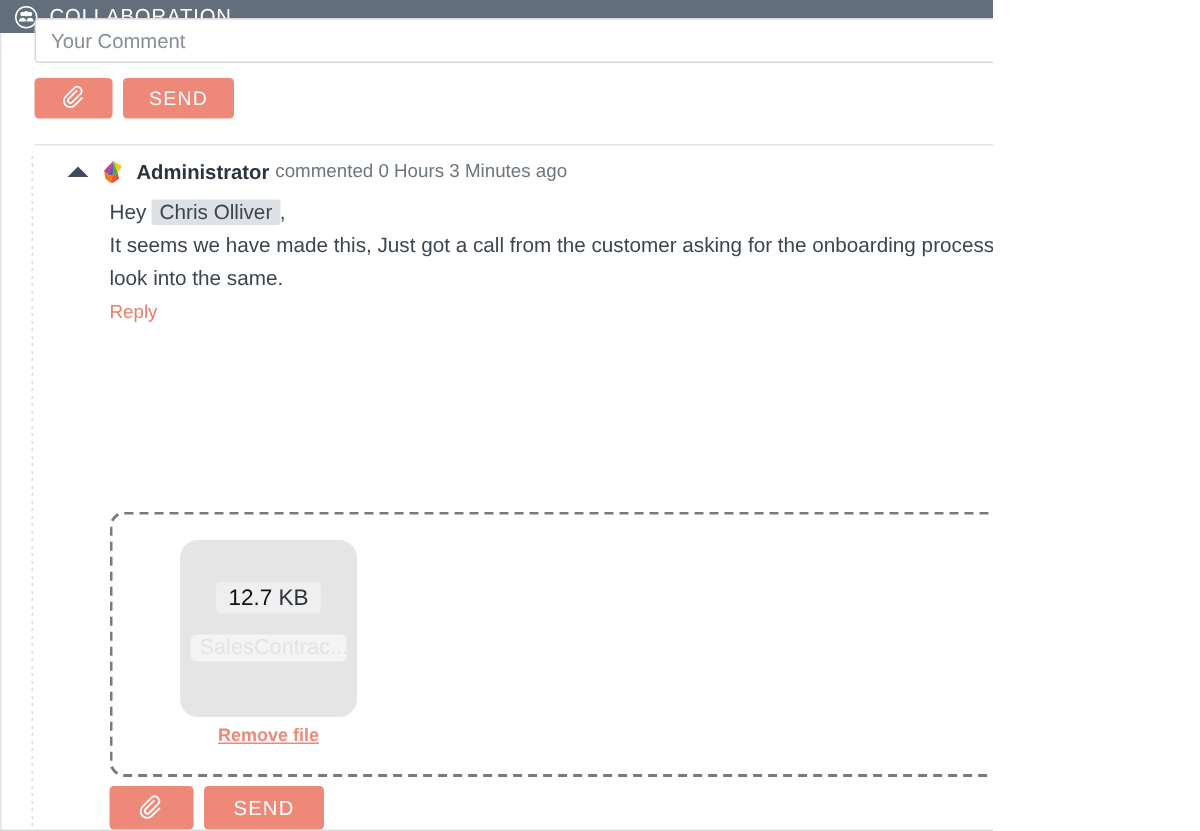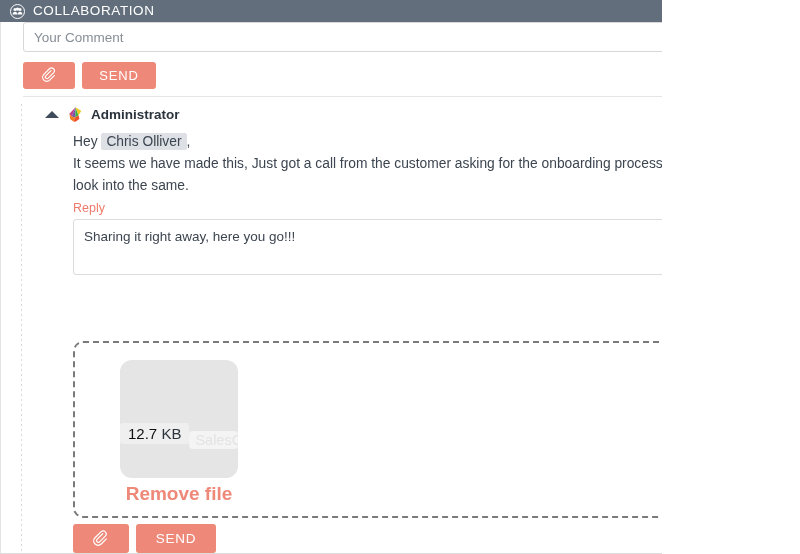--- a/index.html
+++ b/index.html
@@ -61,21 +61,21 @@
     height: 532px;
     background: #ffffff;
     border-left: 1px solid #e3e3e3;
     border-bottom: 1px solid #dcdcdc;
   }
 
   
   .composer {
     position: absolute;
     left: 23px;
-    top: 22px;
+    top: 12px;
     right: 0;
   }
   .comment-input {
     display: block;
     width: 790px;
     height: 30px;
     border: 1px solid #d8d8d8;
     border-radius: 3px;
     background: #fff;
     font-family: "Liberation Sans", sans-serif;
@@ -227,21 +227,21 @@
   }
   .file-tile {
     position: absolute;
     left: 45px;
     top: 17px;
     width: 118px;
     height: 118px;
     border-radius: 12px;
     background: #e5e5e5;
     display: flex;
-    flex-direction: row;
+    flex-direction: column;
     align-items: center;
     justify-content: flex-start;
     padding-top: 28px;
     cursor: pointer;
   }
   .file-size {
     background: #efefef;
     border-radius: 3px;
     padding: 2px 8px;
     font-size: 15px;
@@ -260,23 +260,24 @@
     max-width: 104px;
     overflow: hidden;
   }
   .remove-file {
     position: absolute;
     left: 45px;
     top: 140px;
     width: 118px;
     text-align: center;
     color: #ee8878;
-    font-size: 19px;
+    font-size: 12px;
     font-weight: bold;
     cursor: pointer;
+    text-decoration: underline;
   }
 
   
   .btn-row-bottom {
     position: absolute;
     left: 73px;
     top: 524px;
     display: flex;
     gap: 7px;
   }
@@ -329,33 +330,33 @@
         <svg class="avatar" viewBox="0 0 19 17" aria-hidden="true">
           <path d="M9.6 1.2 3.4 7.8l2.4 2.6z" fill="#c13b8f"></path>
           <path d="M9.6 1.2 5.8 10.4l3.4 1.1z" fill="#7a53a8"></path>
           <path d="M9.6 1.2 9.2 11.5l3.3-2.3z" fill="#3fae49"></path>
           <path d="M9.6 1.2 12.5 9.2 15.3 5z" fill="#f2c81e"></path>
           <path d="M3.4 7.8 5.8 10.4 9.2 11.5 7.4 15.6 4.3 13.2z" fill="#f07d1e"></path>
           <path d="M9.2 11.5 12.5 9.2 13.4 13.1 9.4 15.8 7.4 15.6z" fill="#ef4f2a"></path>
         </svg>
       </span>
       <span class="author">Administrator</span>
+      <span class="meta">commented 0 Hours 3 Minutes ago</span>
     </div>
 
     <div class="comment-body">
       <div class="line">
         <span>Hey</span>
         <span class="mention">Chris Olliver</span><span>,</span>
       </div>
       <div class="line">It seems we have made this, Just got a call from the customer asking for the onboarding process and NDA kindly look into the same.</div>
 
 
       <a class="reply-link">Reply</a>
 
-      <textarea class="reply-box" placeholder="" style="">Sharing it right away, here you go!!!</textarea>
     </div>
   </div>
 
   <div class="dropzone">
     <div class="file-tile">
       <div class="file-size">
         <span>12.7</span>
         <span class="unit">KB</span>
       </div>
       <div class="file-name">SalesContrac...</div>

